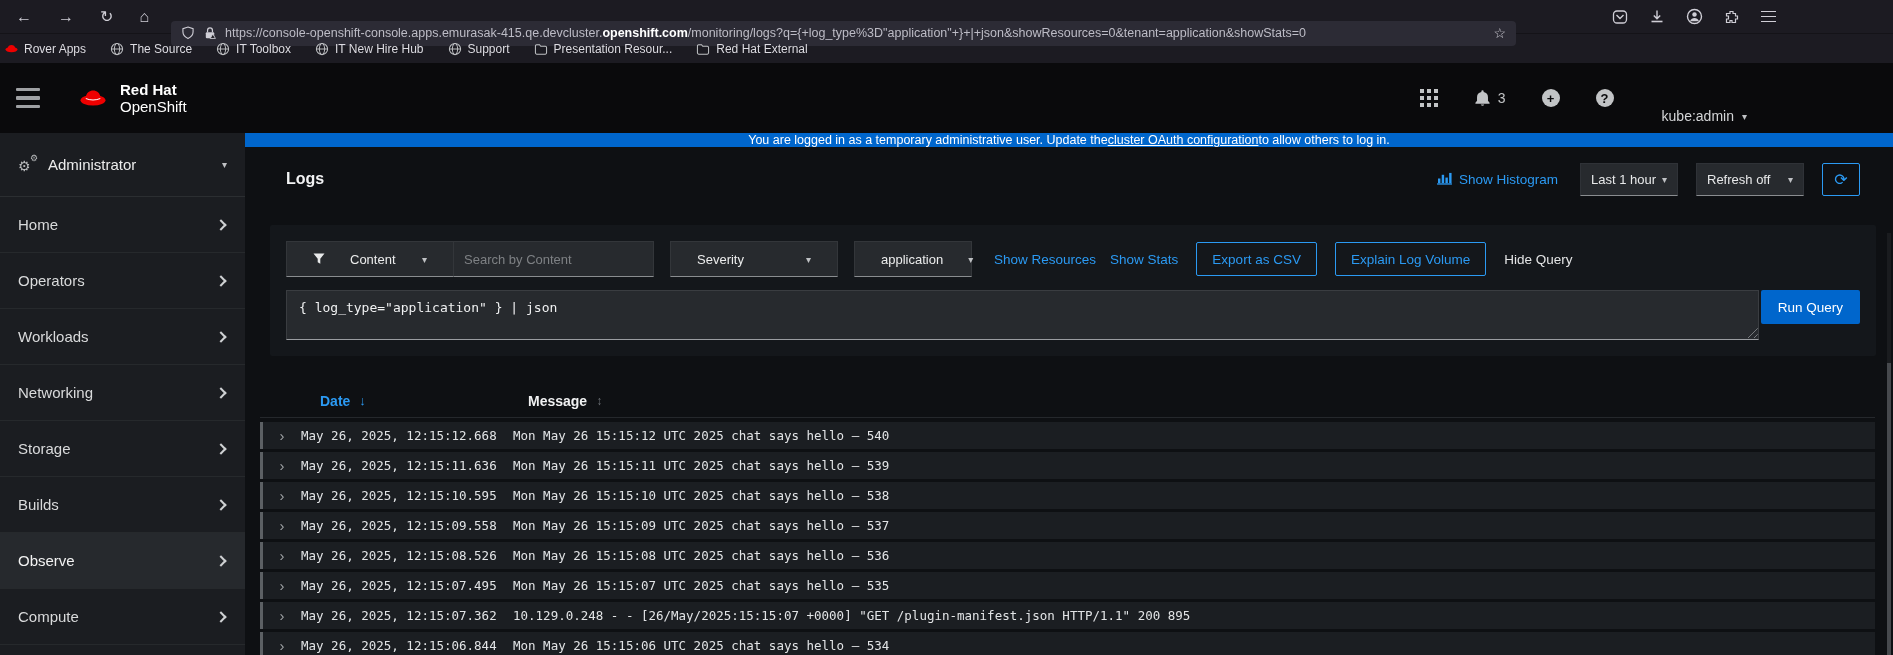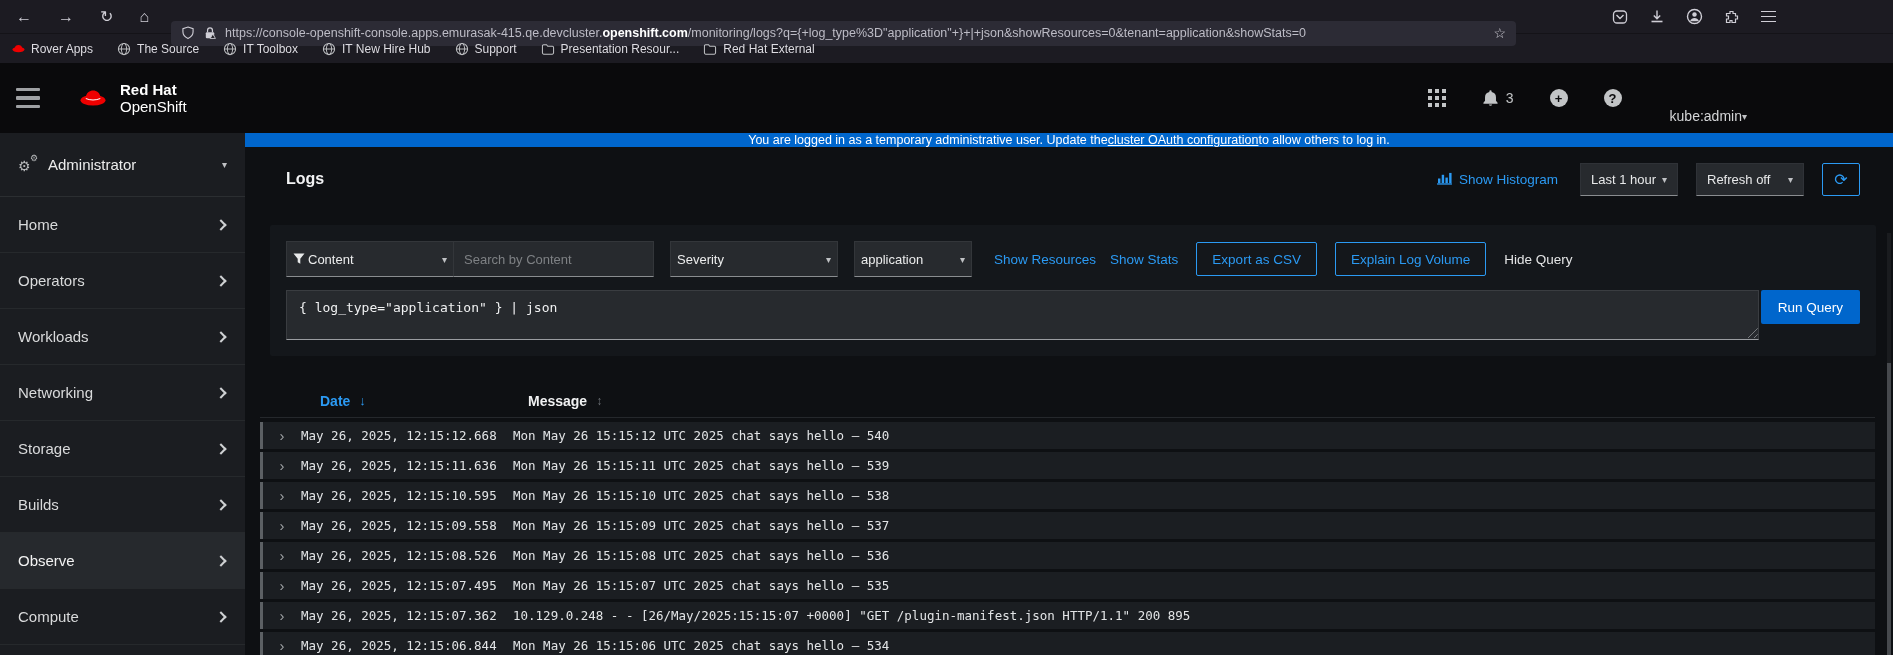--- a/index.html
+++ b/index.html
@@ -16,35 +16,35 @@
     display:flex; align-items:center; padding:0 10px; gap:8px;margin-top:33px; }
   .url-text { font-size:12.5px; color:#bdbcc6; white-space:nowrap; overflow:hidden; }
   .url-text b { color:#ffffff; font-weight:700; }
   .url-star { margin-left:auto; font-size:14px; color:#cfced6; }
   .browser-right { display:flex; align-items:center; gap:21px; margin-left:96px; color:#cfced6; }
   .burger { display:flex; flex-direction:column; gap:3.5px; }
   .burger i { display:block; width:15px; height:1.6px; background:#cfced6; }
 
   
   .bookmarks { height:30px; background:#1c1b22; display:flex; align-items:center; gap:24px;
-    padding:0 12px; border-top:1px solid #141318; }
+    padding:0 5px; border-top:1px solid #141318; }
   .bm { display:flex; align-items:center; gap:6px; font-size:12px; color:#dddce2; white-space:nowrap; }
 
   
   .masthead { height:70px; background:#0a0a0c; display:flex; align-items:center; padding:0 24px 0 16px; }
   .mh-burger { display:flex; flex-direction:column; gap:5px; margin-right:36px; cursor:pointer; }
   .mh-burger i { display:block; width:24px; height:3.5px; background:#9fa1a4; border-radius:1px; }
   .brand { display:flex; align-items:center; gap:10px; }
   .brand-text { color:#fff; font-size:15px; line-height:1.15; }
   .brand-text .l1 { font-weight:700; }
   .mh-right { margin-left:auto; display:flex; align-items:center; color:#c2c4c6; }
   .mh-ico { display:flex; align-items:center; gap:7px; margin-left:36px; font-size:14px; }
   .circle-ico { width:18px; height:18px; border-radius:50%; background:#c2c4c6; color:#0a0a0c;
     font-size:13px; font-weight:700; display:flex; align-items:center; justify-content:center; }
-  .user-menu { margin-left:48px; margin-right:122px; display:flex; align-items:center; gap:0;
+  .user-menu { margin-left:48px; margin-right:122px; display:flex; align-items:center; gap:8px;
     color:#d4d5d7; font-size:14px;margin-top:36px; }
   .caret { font-size:10px; color:#bfc1c4; }
 
   
   .app-body { display:flex; height:522px; }
 
   
   .sidebar { width:245px; background:#1b1d21; flex:none; }
   .persp { height:64px; display:flex; align-items:center; gap:10px; padding:0 18px;
     color:#ececec; font-size:15px; border-bottom:1px solid #2b2e31; }
@@ -74,21 +74,21 @@
     color:#e8e9ea; font-size:13px; cursor:pointer; }
   .sel-time { width:98px; margin-left:22px; }
   .sel-refresh { width:108px; margin-left:18px; }
   .sync-btn { width:38px; height:33px; margin-left:18px; border:1px solid #2b9af3; border-radius:2px;
     background:transparent; color:#2b9af3; font-size:16px; display:flex; align-items:center;
     justify-content:center; cursor:pointer; }
 
   .query-panel { background:#14171b; margin:14px -16px 0 -16px; padding:16px; border-radius:2px; }
   .filter-row { display:flex; align-items:center; }
   .dd { height:36px; background:#272a2e; border:1px solid #33363a; border-bottom:1px solid #8a8d90;
-    display:flex; align-items:center; padding:0 6px; gap:3px; color:#eceded; font-size:13px; cursor:pointer; }
+    display:flex; align-items:center; padding:0 26px; gap:25px; color:#eceded; font-size:13px; cursor:pointer; }
   .dd .caret { margin-left:auto; }
   .dd-content { width:168px; }
   .search-input { width:200px; height:36px; background:#272a2e; border:1px solid #33363a;
     border-bottom:1px solid #8a8d90; border-left:none; color:#e8e9ea; font-size:13px;
     padding:0 10px; font-family:"Liberation Sans",sans-serif; }
   .search-input::placeholder { color:#7e8184; }
   .dd-severity { width:168px; margin-left:16px; }
   .dd-tenant { width:118px; margin-left:16px; }
   .toolbar-link { color:#2b9af3; font-size:13.5px; cursor:pointer; white-space:nowrap; }
   .lnk-resources { margin-left:22px; }

